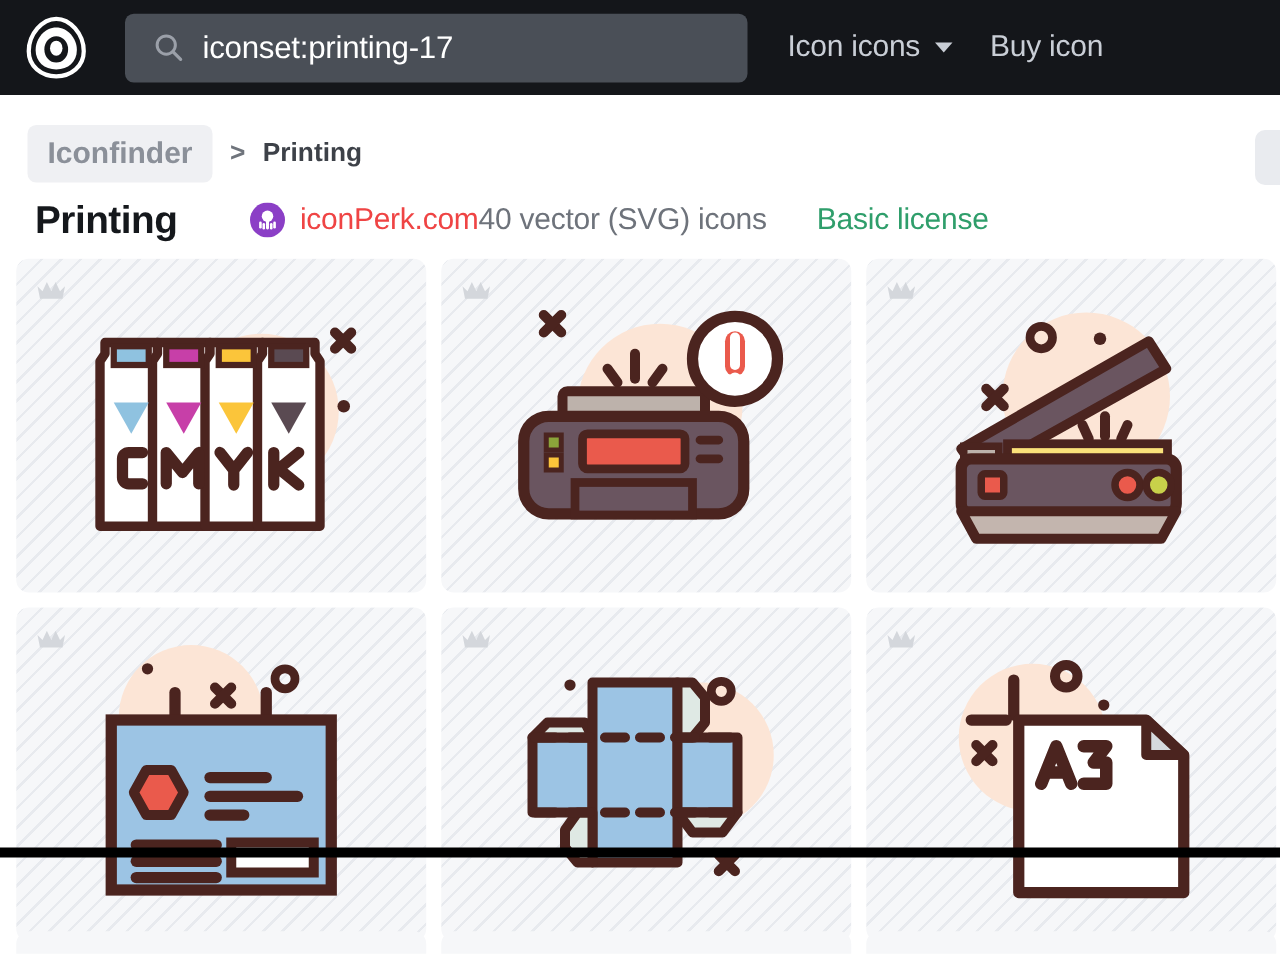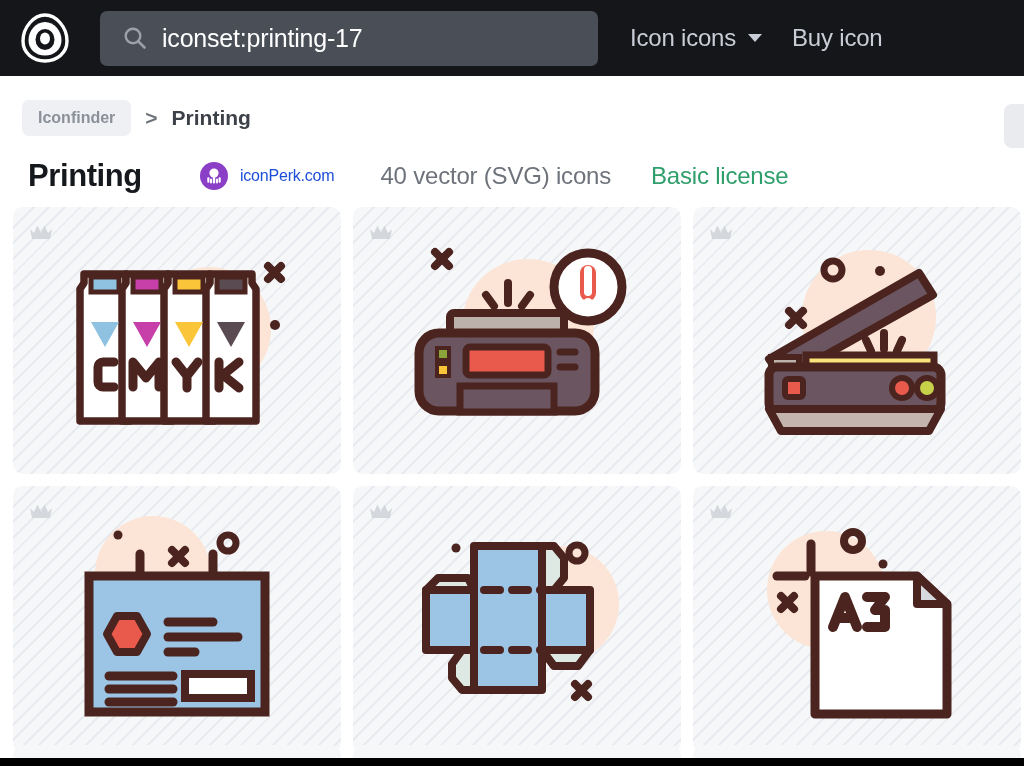--- a/index.html
+++ b/index.html
@@ -2,21 +2,21 @@
 <html><head>
 <meta charset="utf-8">
 <style>
   * { box-sizing: border-box; margin: 0; padding: 0; }
   html, body {
     width: 1024px; height: 770px;
     font-family: "Liberation Sans", sans-serif;
     background: #ffffff;
     overflow: hidden;
   }
-  .page { position: relative; width: 1024px; height: 766px; background: #ffffff; }
+  .page { position: relative; width: 1024px; height: 686px; background: #ffffff; }
 
   
   .topbar {
     position: absolute; top: 0; left: 0;
     width: 1024px; height: 76px;
     background: #14161a;
     display: flex; align-items: center;
     padding: 0 0 0 18px;
     overflow: hidden;
   }
@@ -55,43 +55,43 @@
     border-top: 8px solid #c9ced6;
   }
 
   
   .breadcrumb {
     position: absolute; top: 100px; left: 22px;
     display: flex; align-items: center;
   }
   .crumb-home {
     background: #eff0f3; color: #8b9099;
-    font-size: 16px; font-weight: bold;
+    font-size: 24px; font-weight: bold;
     padding: 9px 16px; border-radius: 7px;
     cursor: pointer;
   }
   .crumb-sep { color: #6f747c; font-size: 21px; font-weight: bold; margin: 0 14px; }
   .crumb-current { color: #3d4148; font-size: 21px; font-weight: bold; }
 
   .right-pill {
     position: absolute; top: 104px; left: 1004px;
     width: 60px; height: 44px;
     background: #e9ebef; border-radius: 8px;
   }
 
   
   .titlerow {
     position: absolute; top: 158px; left: 28px;
     display: flex; align-items: center;
   }
   .set-title { font-size: 31px; font-weight: bold; color: #15181c; letter-spacing: -0.4px; }
   .author { display: flex; align-items: center; margin-left: 58px; cursor: pointer; }
   .author-avatar { width: 28px; height: 28px; flex: 0 0 auto; display: block; }
-  .author-name { font-size: 16px; color: #1d4ed8; margin-left: 12px; letter-spacing: -0.2px; }
-  .icon-count { font-size: 24px; color: #6e737b; margin-left: 46px; letter-spacing: -0.2px; }
+  .author-name { font-size: 24px; color: #ef4444; margin-left: 12px; letter-spacing: -0.2px; }
+  .icon-count { font-size: 24px; color: #6e737b; letter-spacing: -0.2px; }
   .license { font-size: 24px; color: #2f9e6b; margin-left: 40px; cursor: pointer; letter-spacing: -0.2px; }
 
   
   .grid {
     position: absolute; top: 207px; left: 13px;
     width: 1011px;
     display: grid;
     grid-template-columns: repeat(3, 328px);
     gap: 12px 12px;
   }

